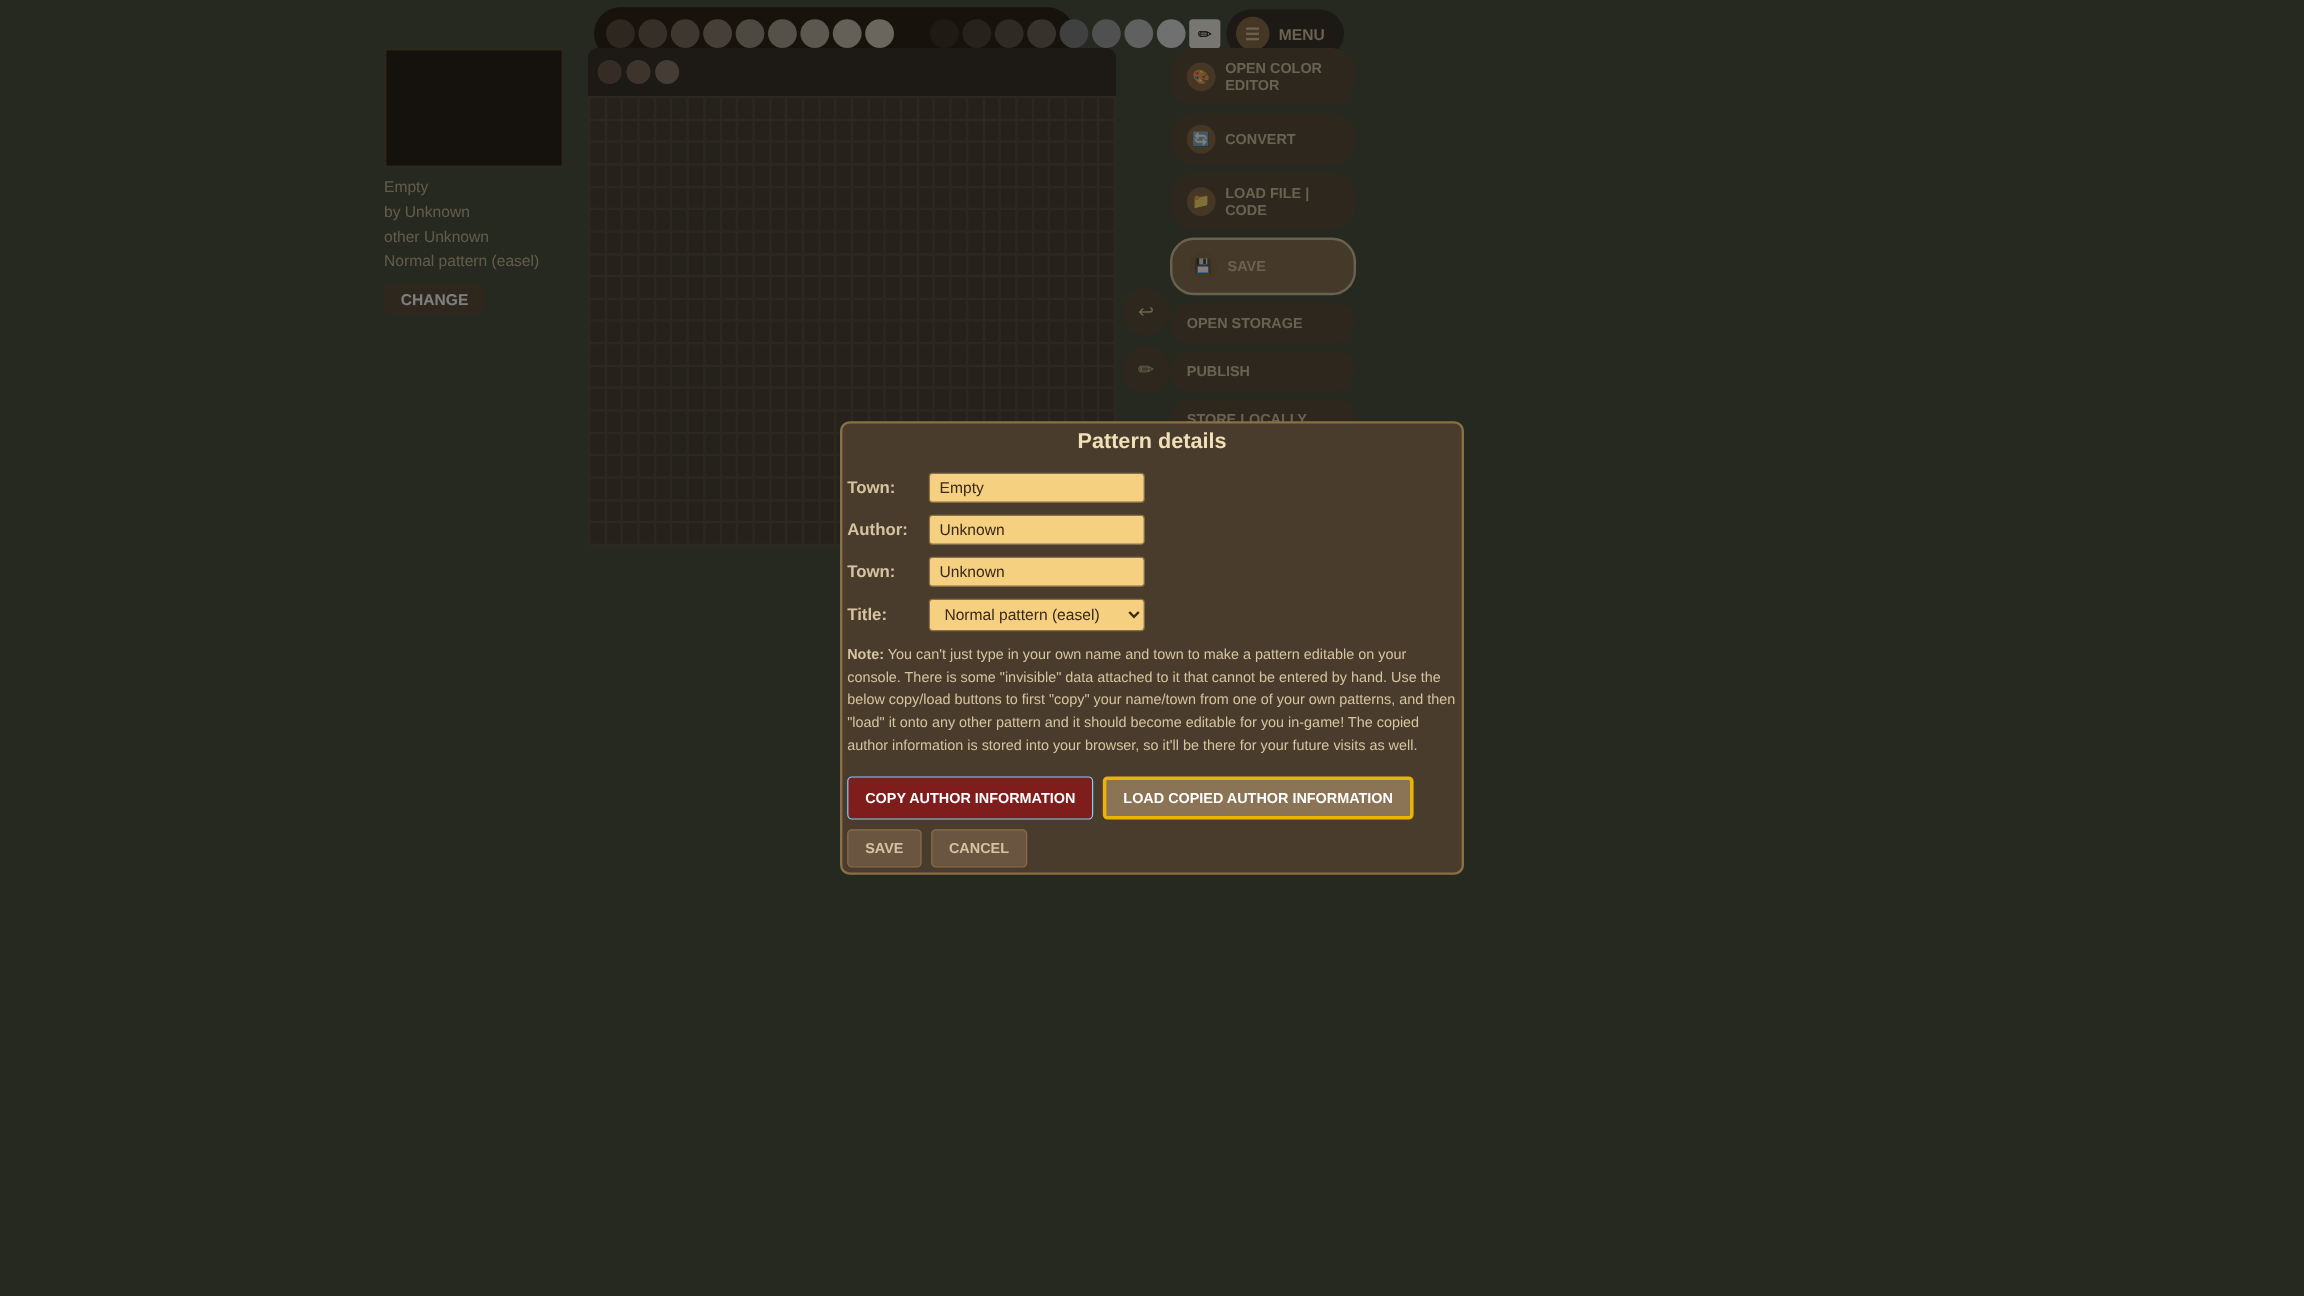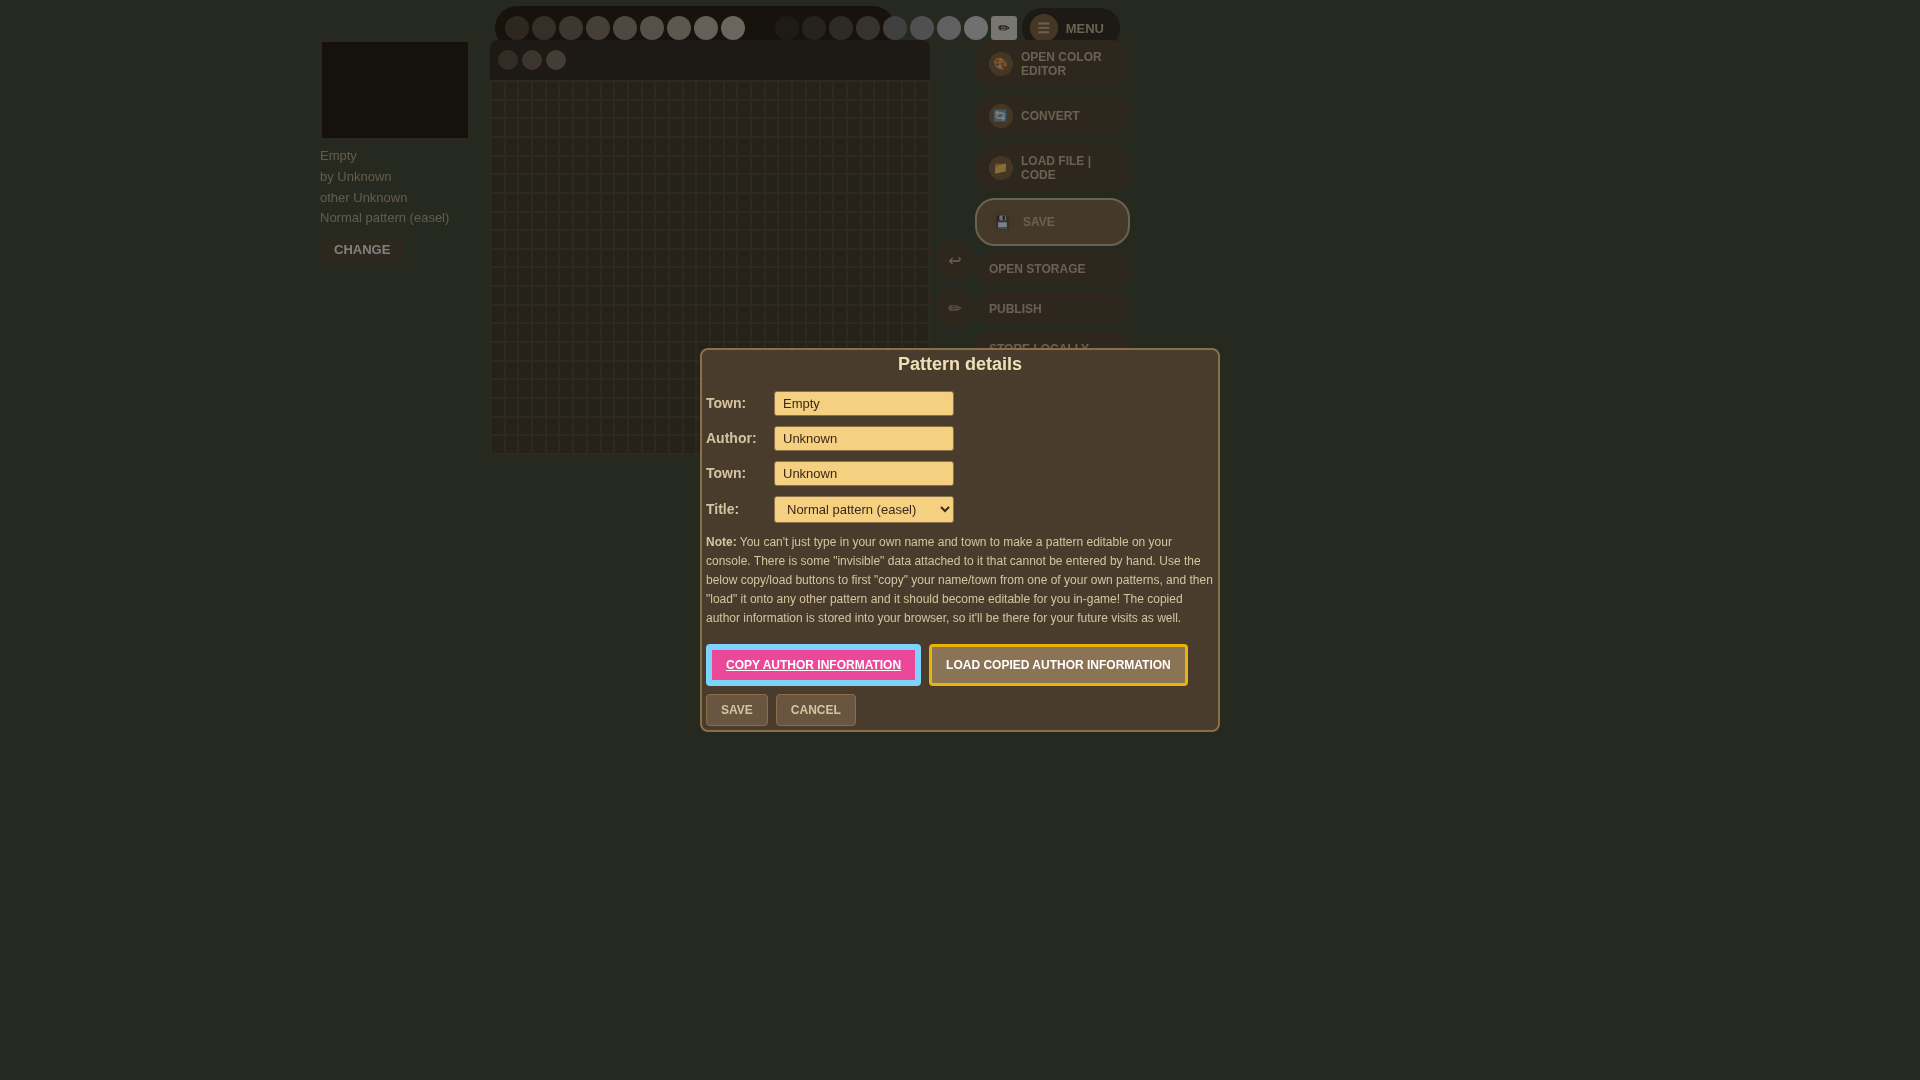--- a/index.html
+++ b/index.html
@@ -222,24 +222,23 @@
     .modal-btn {
       border: none;
       border-radius: 4px;
       padding: 8px 14px;
       font-size: 12px;
       font-weight: bold;
       cursor: pointer;
       text-transform: uppercase;
     }
     .modal-btn-copy {
-      background: #ec4899;
+      background: #7f1d1d;
       color: #fff;
-      border: 6px solid #7dd3fc;
-      text-decoration: underline;
+      border: 1px solid #7dd3fc;
     }
     .modal-btn-load {
       background: #8b7355;
       color: #fff;
       border: 3px solid #eab308;
     }
     .modal-btn-save {
       background: #6a5540;
       color: #d4c4a0;
       border: 1px solid #8b6f47;

